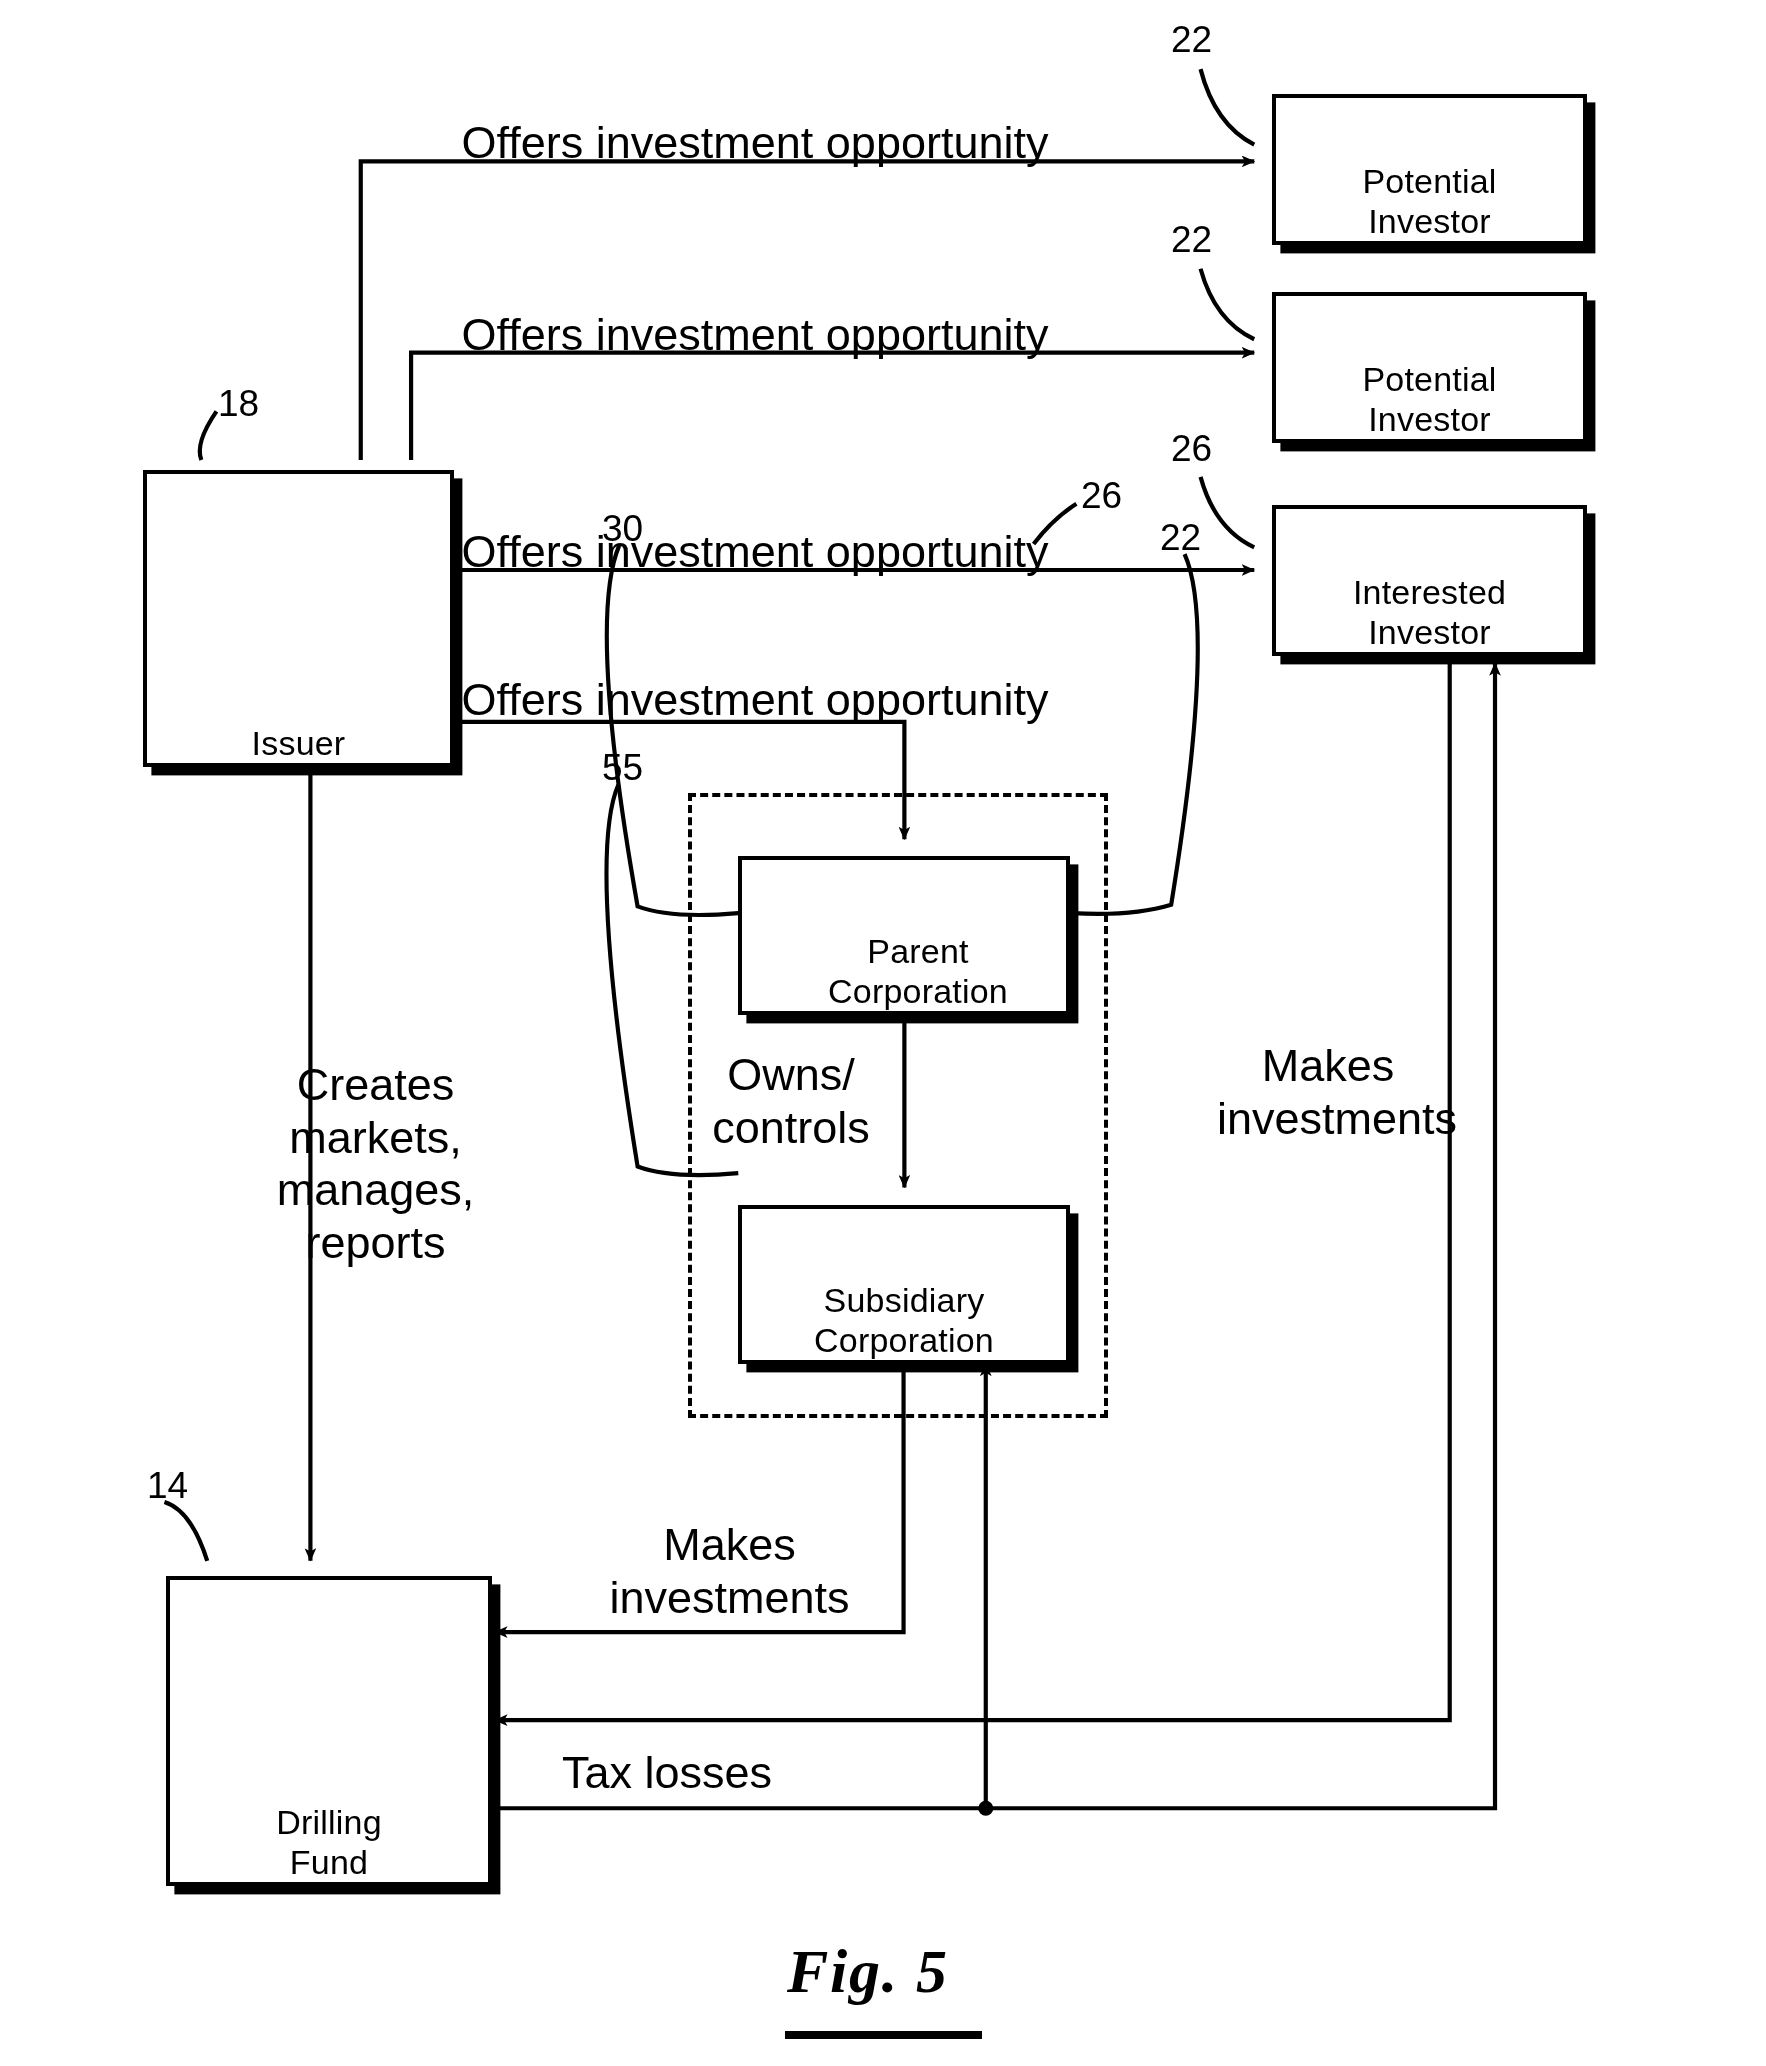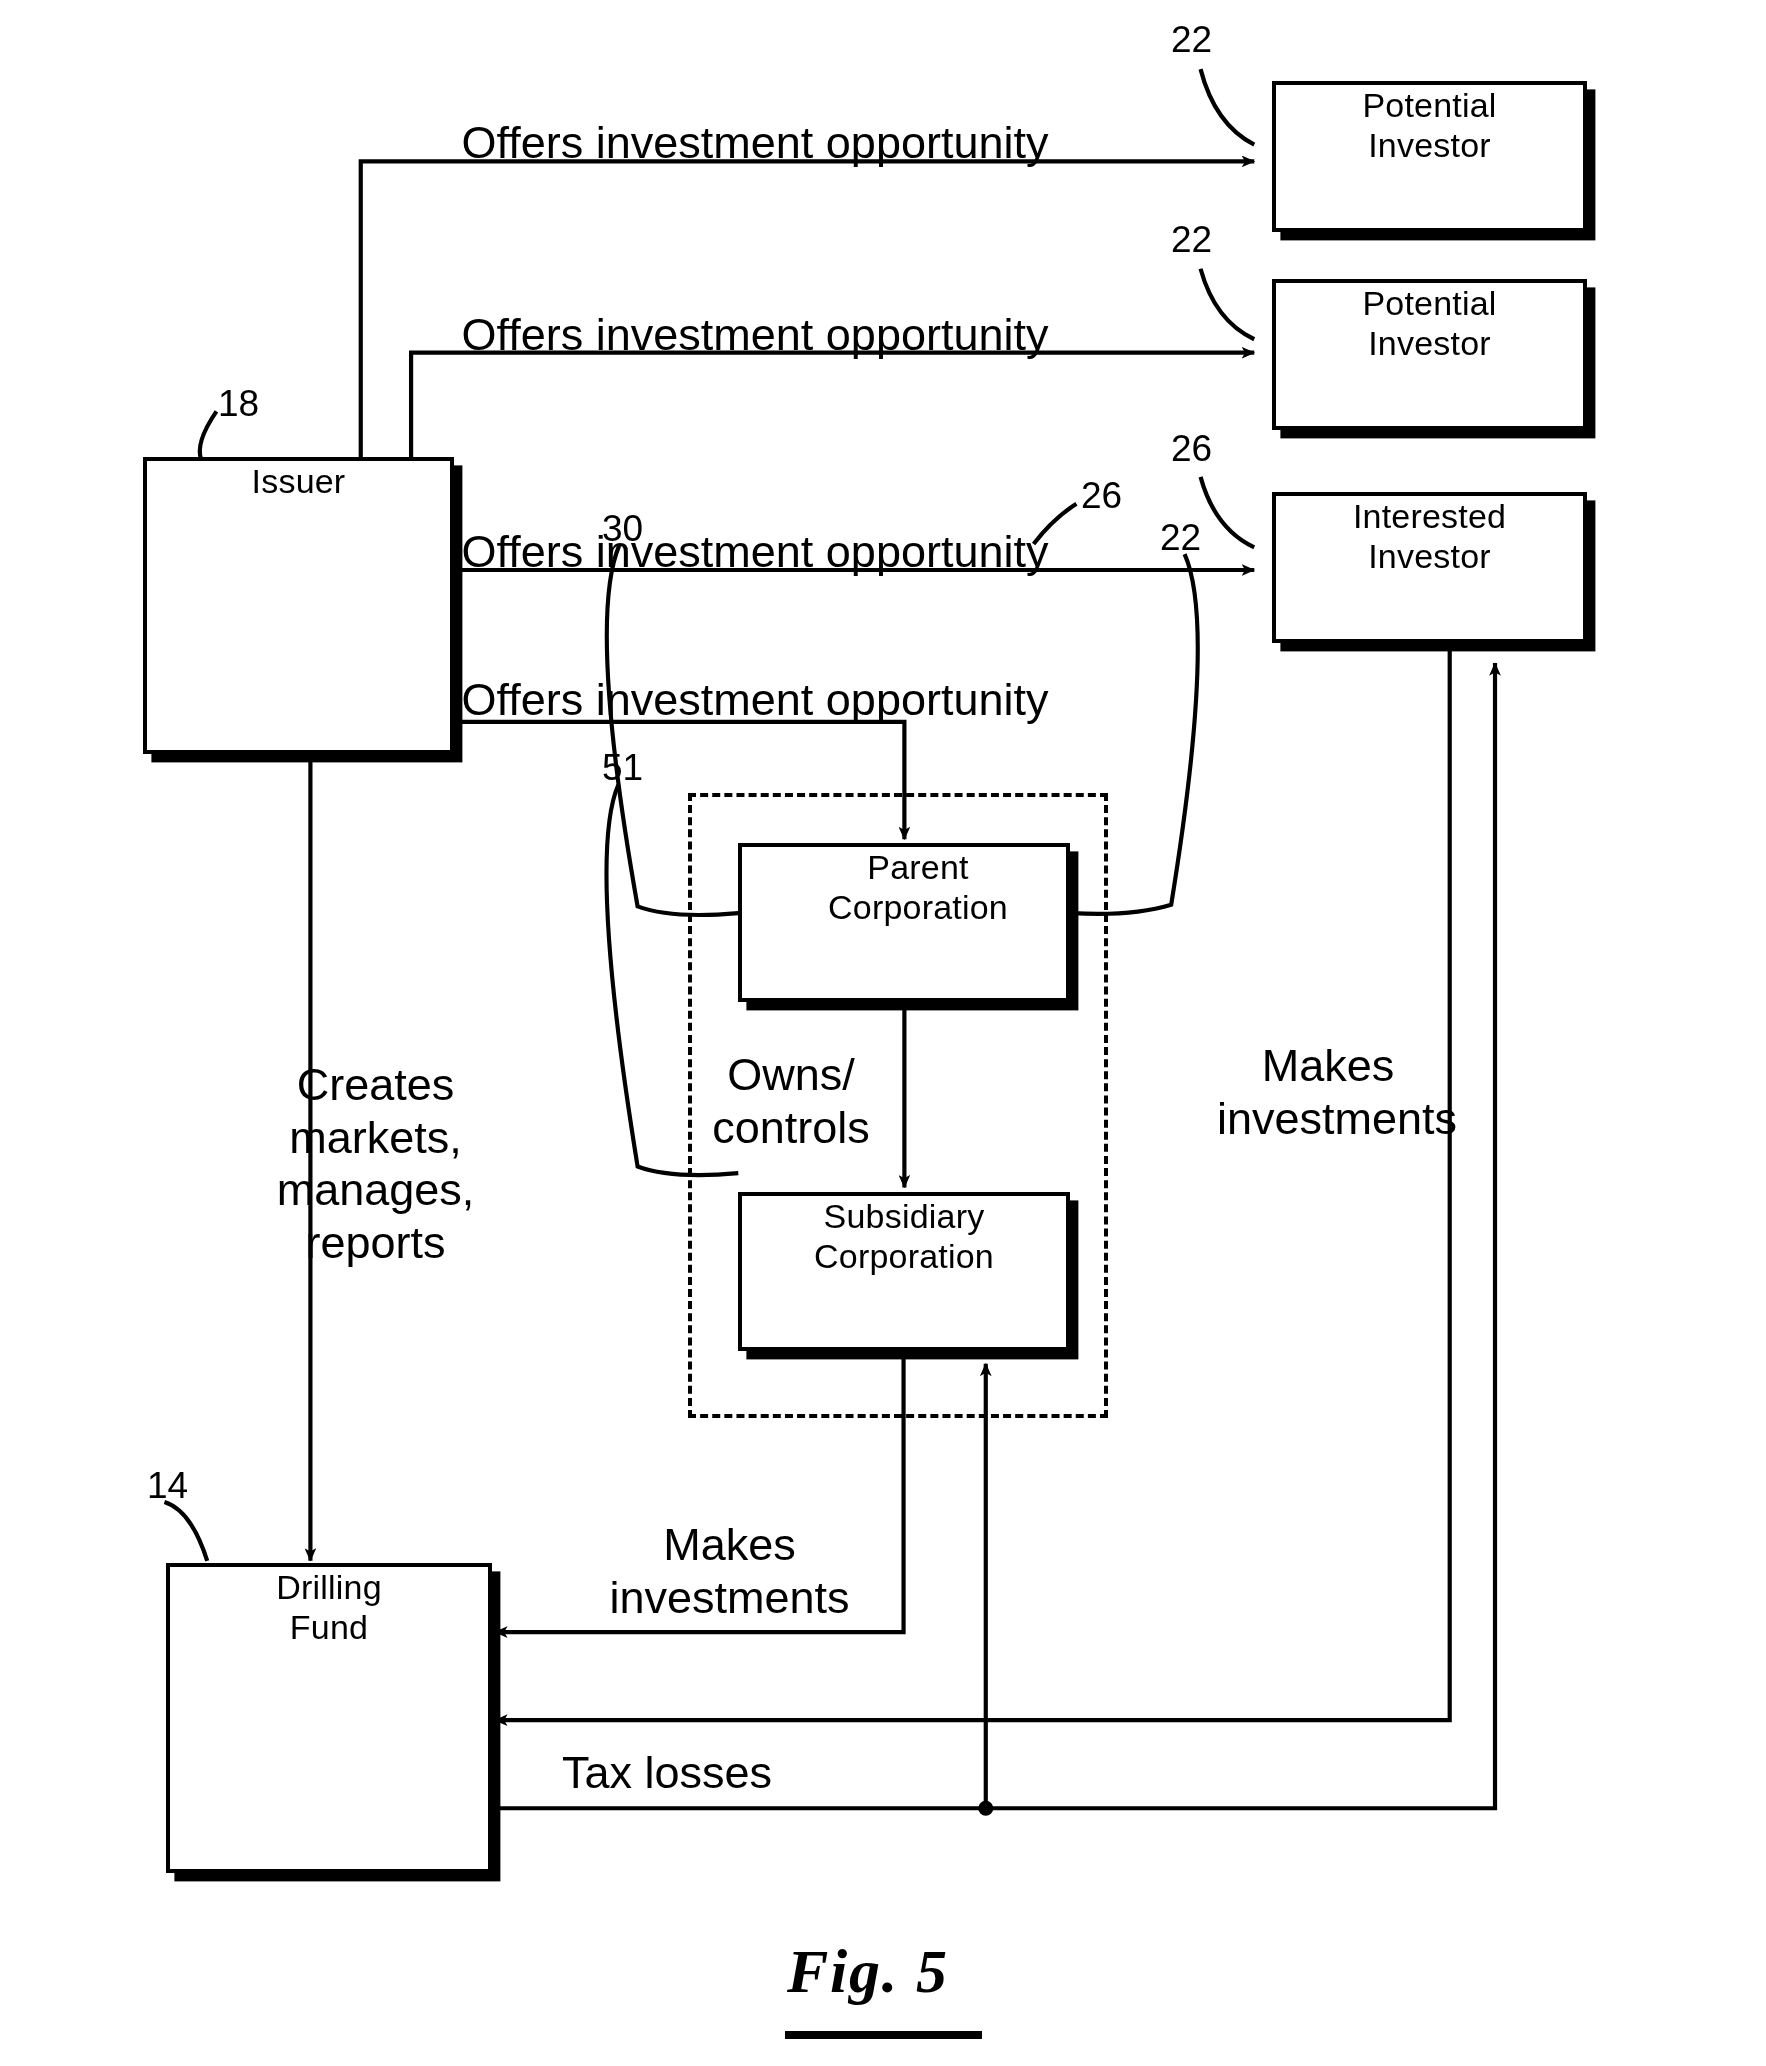--- a/index.html
+++ b/index.html
@@ -22,24 +22,25 @@
     width: 1766px;
     height: 2067px;
   }
   .node-box {
     position: absolute;
     background: #ffffff;
     border: 4.2px solid #000000;
     box-shadow: 8.4px 8.4px 0 0 #000000;
     box-sizing: border-box;
     display: flex;
-    align-items: flex-start;
+    align-items: flex-end;
     justify-content: center;
     text-align: center;
     z-index: 4;
+    margin-top: 13px;
   }
   .node-label {
     font-size: 34px;
     line-height: 1.18;
     color: #000000;
     white-space: pre-line;
     letter-spacing: 0.2px;
   }
   .edge-label {
     position: absolute;
@@ -205,21 +206,21 @@
   <div class="ref-num" style="left:1171px; top:430px;">26</div>
 
   <div class="ref-num" style="left:218px; top:385px;">18</div>
 
   <div class="ref-num" style="left:1081px; top:477px;">26</div>
 
   <div class="ref-num" style="left:602px; top:510px;">30</div>
 
   <div class="ref-num" style="left:1160px; top:519px;">22</div>
 
-  <div class="ref-num" style="left:602px; top:749px;">51</div>
+  <div class="ref-num" style="left:602px; top:749px;">55</div>
 
   <div class="ref-num" style="left:147px; top:1467px;">14</div>
 
   <div class="fig-caption" style="left:787px; top:1936px;">Fig. 5</div>
   <div class="fig-rule" style="left:785px; top:2031px; width:197px; height:7.6px;"></div>
 
 </div>
 
 
 </body></html>

